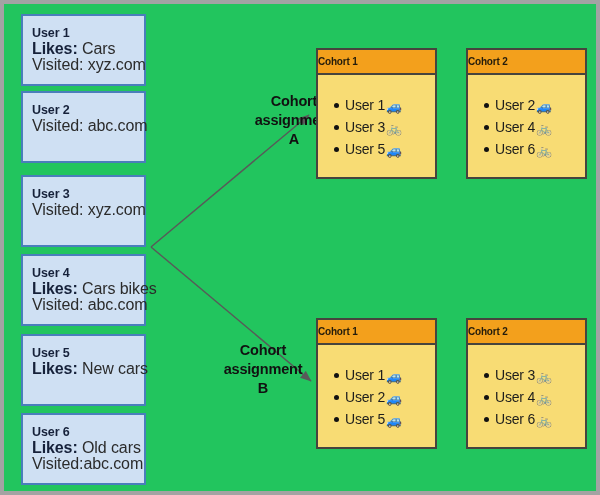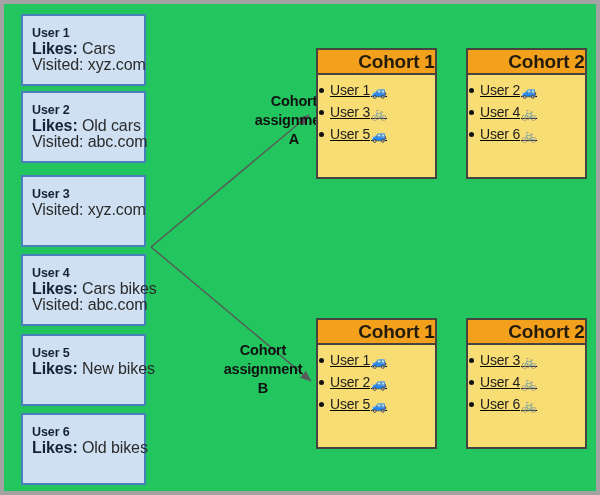--- a/index.html
+++ b/index.html
@@ -56,33 +56,30 @@
     height: 131px;
     box-sizing: border-box;
     border: 2px solid #46443e;
     background: #f8dc74;
   }
   .cohort-head {
     height: 25px;
     box-sizing: border-box;
     background: #f3a01c;
     border-bottom: 2px solid #46443e;
-    text-align: center;
-    font-size: 19px;
+    font-size: 10px;
     font-weight: bold;
     color: #231c0c;
     line-height: 23px;
     letter-spacing: -0.2px;
-    padding-left: 40px;
   }
   .cohort-list {
-    margin: 0;
+    margin: 15px;
     padding: 5px 0 0 12px;
     list-style: none;
-    text-decoration: underline;
   }
   .cohort-list li {
     position: relative;
     font-size: 14px;
     color: #1d1d1d;
     line-height: 21px;
     white-space: nowrap;
     letter-spacing: -0.2px;
   }
   .cohort-list li .bullet {
@@ -129,43 +126,43 @@
 <div id="canvas">
 
   <div class="user-card" style="top:10px">
     <div class="u-name">User 1</div>
     <div class="u-line"><b>Likes:</b> <span>Cars</span></div>
     <div class="u-line">Visited: xyz.com</div>
   </div>
 
   <div class="user-card" style="top:87px">
     <div class="u-name">User 2</div>
-    <div class="u-line"><b>Likes:</b> <span>Old cars</span></div>
     <div class="u-line">Visited: abc.com</div>
   </div>
 
   <div class="user-card" style="top:171px">
     <div class="u-name">User 3</div>
     <div class="u-line">Visited: xyz.com</div>
   </div>
 
   <div class="user-card" style="top:250px">
     <div class="u-name">User 4</div>
     <div class="u-line"><b>Likes:</b> <span>Cars bikes</span></div>
     <div class="u-line">Visited: abc.com</div>
   </div>
 
   <div class="user-card" style="top:330px">
     <div class="u-name">User 5</div>
-    <div class="u-line"><b>Likes:</b> <span>New bikes</span></div>
+    <div class="u-line"><b>Likes:</b> <span>New cars</span></div>
   </div>
 
   <div class="user-card" style="top:409px">
     <div class="u-name">User 6</div>
-    <div class="u-line"><b>Likes:</b> <span>Old bikes</span></div>
+    <div class="u-line"><b>Likes:</b> <span>Old cars</span></div>
+    <div class="u-line">Visited:abc.com</div>
   </div>
 
   <svg id="arrow-layer" viewBox="0 0 600 495">
     <defs>
       <marker id="ah" markerWidth="9" markerHeight="9" refX="7.5" refY="3.2" orient="auto">
         <path d="M0,0 L8,3.2 L0,6.4 z" fill="#595959"></path>
       </marker>
     </defs>
     <line x1="147" y1="243" x2="305" y2="111" stroke="#595959" stroke-width="1.4" marker-end="url(#ah)"></line>
     <line x1="147" y1="243" x2="307" y2="377" stroke="#595959" stroke-width="1.4" marker-end="url(#ah)"></line>

